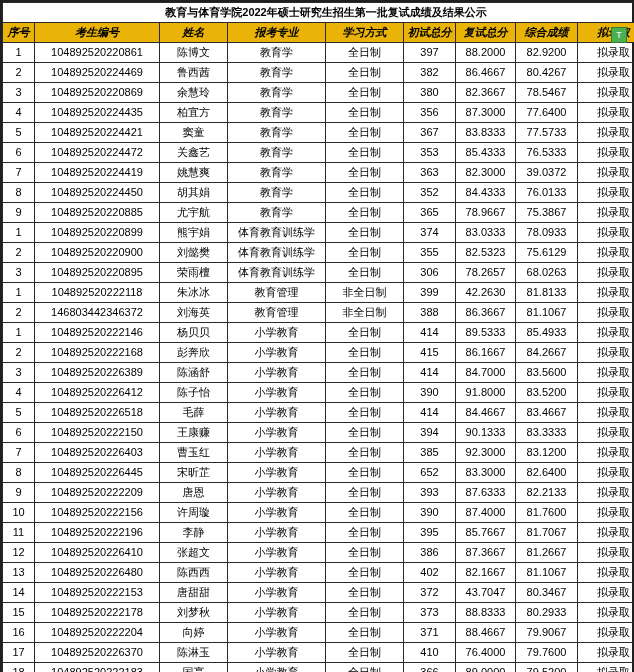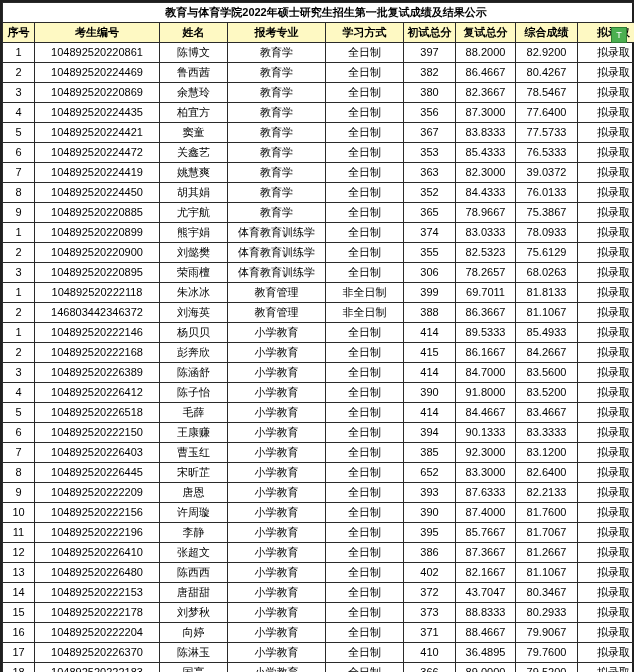--- a/index.html
+++ b/index.html
@@ -46,21 +46,22 @@
     letter-spacing: 0px;
     border-left: none;
     border-right: none;
     border-top: none;
   }
   .hdr td {
     height: 22px;
     line-height: 22px;
     font-size: 11.5px;
     font-weight: bold;
-    background: #fef9c3;
+    background: #eab308;
+    font-style: italic;
   }
   .c-seq { width: 32px; }
   .c-num { width: 125px; }
   .c-name { width: 68px; }
   .c-major { width: 98px; }
   .c-mode { width: 78px; }
   .c-s1 { width: 52px; }
   .c-s2 { width: 60px; }
   .c-s3 { width: 62px; }
   .c-res { width: 72px; }
@@ -250,21 +251,21 @@
           <td>68.0263</td>
           <td>拟录取</td>
         </tr>
         <tr>
           <td>1</td>
           <td>104892520222118</td>
           <td>朱冰冰</td>
           <td>教育管理</td>
           <td>非全日制</td>
           <td>399</td>
-          <td>69.7011</td>
+          <td>42.2630</td>
           <td>81.8133</td>
           <td>拟录取</td>
         </tr>
         <tr>
           <td>2</td>
           <td>146803442346372</td>
           <td>刘海英</td>
           <td>教育管理</td>
           <td>非全日制</td>
           <td>388</td>
@@ -448,21 +449,21 @@
           <td>79.9067</td>
           <td>拟录取</td>
         </tr>
         <tr>
           <td>17</td>
           <td>104892520226370</td>
           <td>陈淋玉</td>
           <td>小学教育</td>
           <td>全日制</td>
           <td>410</td>
-          <td>36.4895</td>
+          <td>76.4000</td>
           <td>79.7600</td>
           <td>拟录取</td>
         </tr>
         <tr>
           <td>18</td>
           <td>104892520222183</td>
           <td>国亮</td>
           <td>小学教育</td>
           <td>全日制</td>
           <td>366</td>

